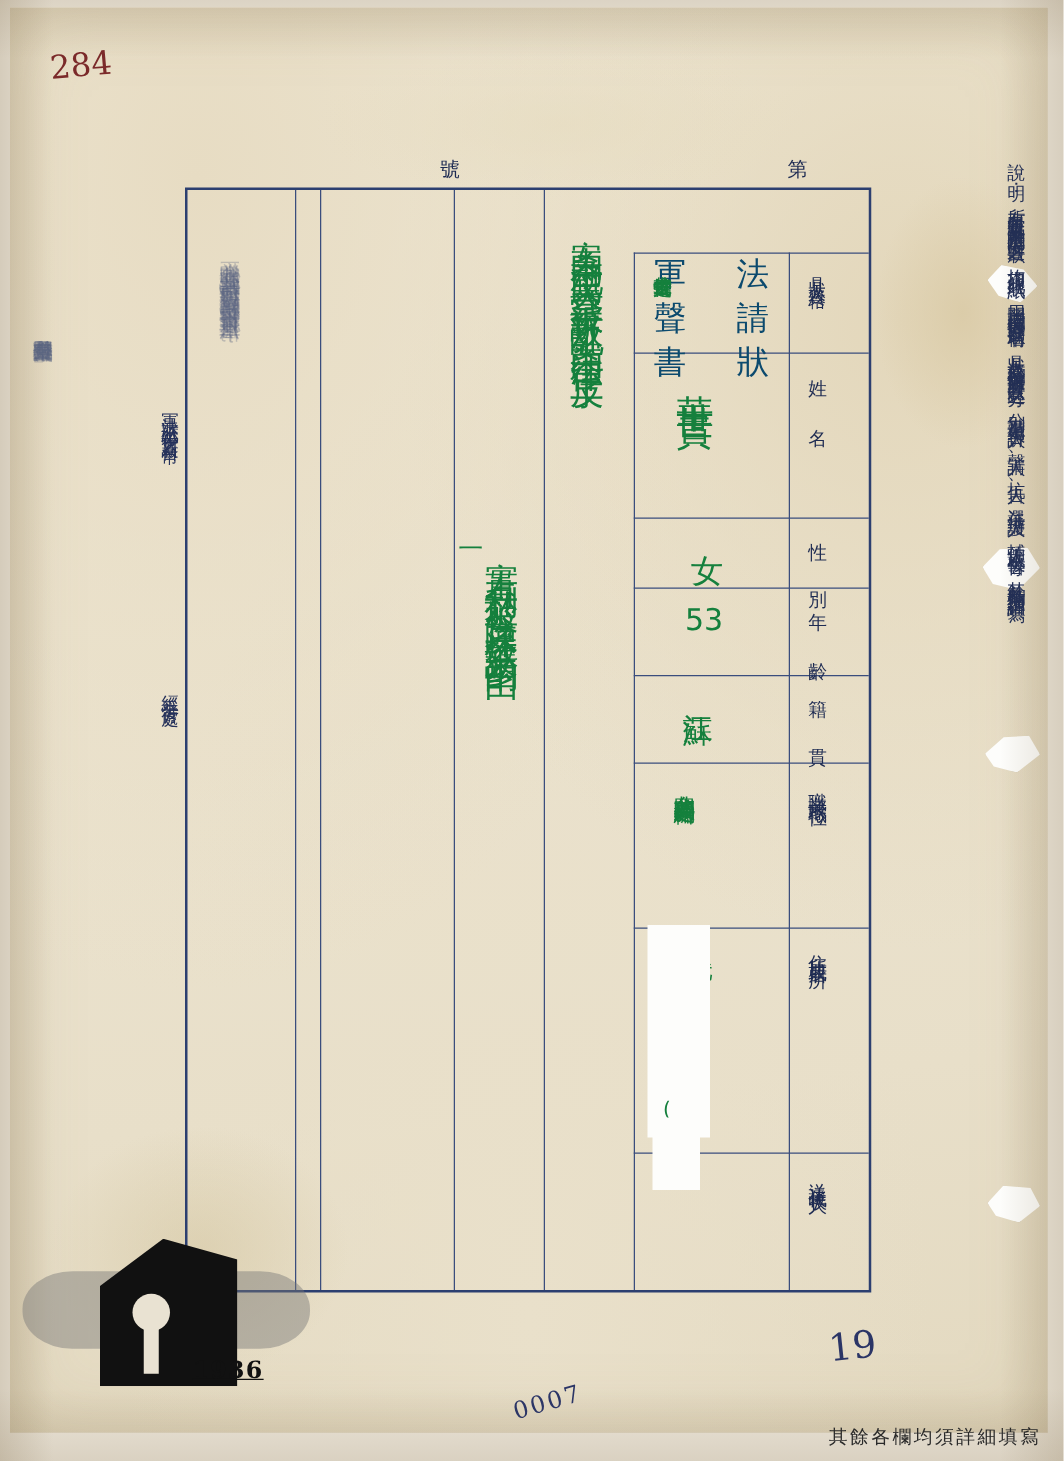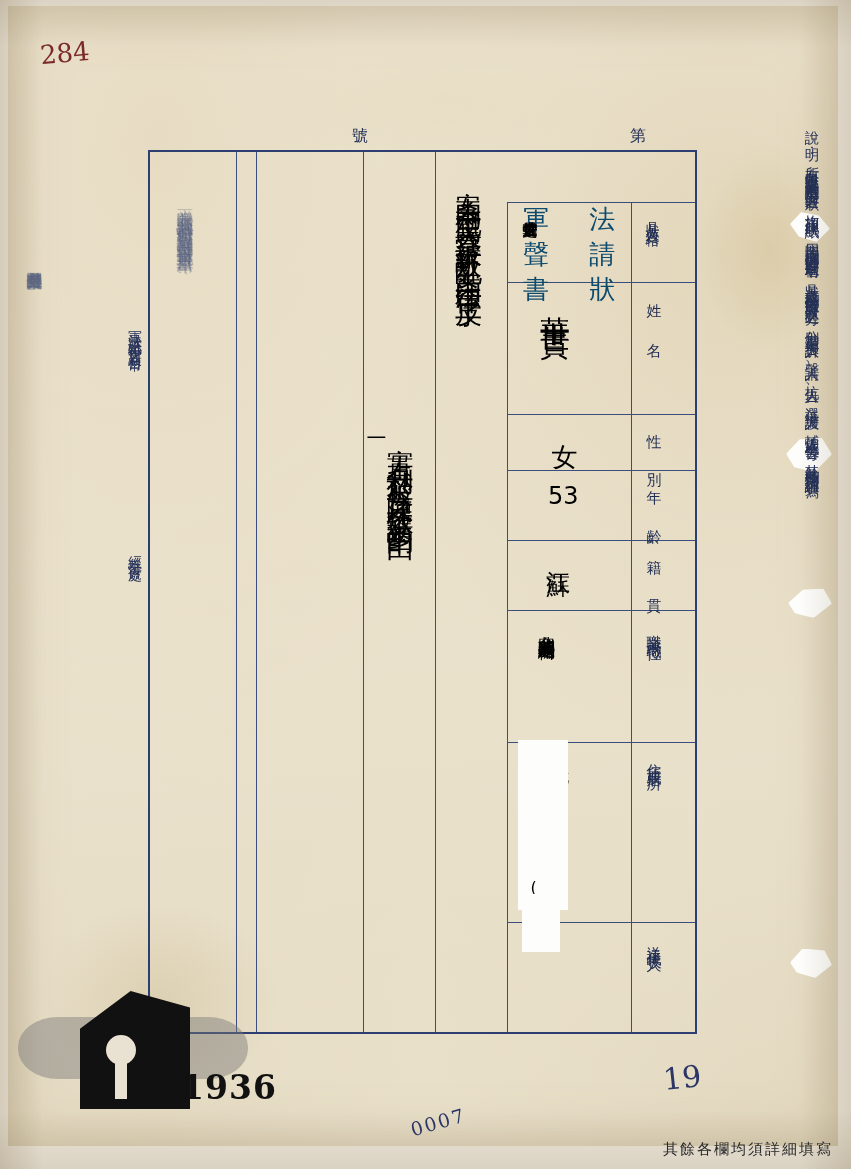--- a/index.html
+++ b/index.html
@@ -48,21 +48,21 @@
     writing-mode:vertical-rl;text-orientation:upright;
     font-family:"DejaVu Sans",sans-serif;
     color:#1e2b52;font-size:15px;letter-spacing:3px;
     white-space:nowrap;
   }
   .hand{
     position:absolute;
     writing-mode:vertical-rl;text-orientation:upright;
     color:#2b3566;white-space:nowrap;
   }
-  .hand.ink{color:#000000;}
+  .hand.ink{color:#15803d;}
 
   .title{
     position:absolute;
     writing-mode:horizontal-tb;
     font-size:26px;letter-spacing:16px;color:#0c4a6e;
     font-family:"DejaVu Sans",sans-serif;
     margin-top:38px;
   }
   .top-mark{
     position:absolute;font-size:16px;color:#1d2a52;
@@ -123,22 +123,22 @@
     background:#111;clip-path:polygon(0% 32%,46% 0%,100% 14%,100% 100%,0% 100%);
   }
   .logo .key{
     position:absolute;left:88px;top:44px;width:30px;height:30px;border-radius:50%;
     background:#e9e2d2;
   }
   .logo .keystem{
     position:absolute;left:97px;top:68px;width:12px;height:40px;background:#e9e2d2;
   }
   .logo .num{
-    position:absolute;left:163px;bottom:4px;font-size:33px;color:#111;
-    font-family:"DejaVu Serif",serif;letter-spacing:1px;font-weight:bold;
+    position:absolute;left:136px;bottom:4px;font-size:19px;color:#111;
+    font-family:"DejaVu Serif",serif;letter-spacing:1px;font-weight:bold;text-decoration:underline;
   }
   .footer-note{
     position:absolute;right:18px;bottom:10px;font-size:15px;color:#2a2a2a;
     letter-spacing:2px;
   }
   
   .redact{position:absolute;background:#fdfdfb;}
 </style>
 </head>
 <body>

